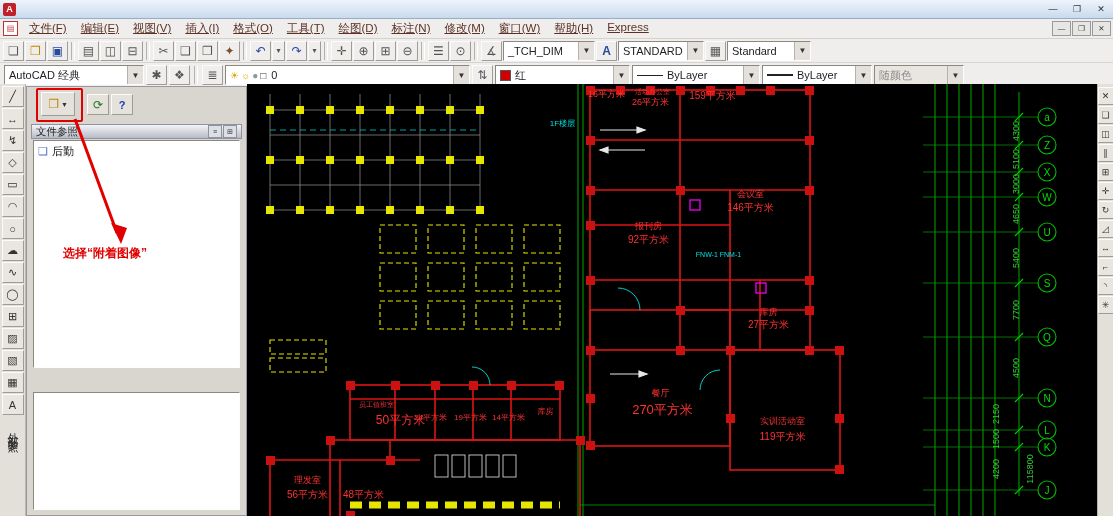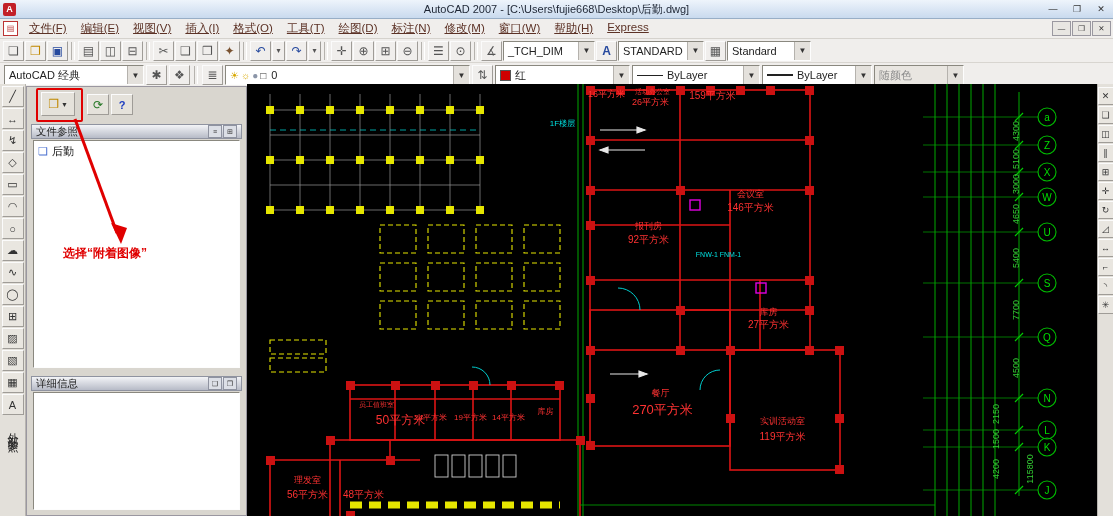--- a/index.html
+++ b/index.html
@@ -98,21 +98,20 @@
                border-left:1px solid #b8b5b0;box-sizing:border-box;display:flex;flex-direction:column;
                align-items:center;padding-top:3px;}
   .rtbtn{width:14px;height:16px;display:flex;align-items:center;justify-content:center;font-size:9px;
          color:#333;margin-bottom:1px;border:1px solid;border-color:#fbfbfb #9f9c97 #9f9c97 #fbfbfb;background:#e9e6e0;}
 </style>
 </head>
 <body>
 
 <div id="titlebar">
   <div id="app-icon">A</div>
-  <div id="title-text">AutoCAD 2007 - [C:\Users\fujie668\Desktop\后勤.dwg]</div>
   <div id="win-controls">
     <div class="winbtn">—</div>
     <div class="winbtn">❐</div>
     <div class="winbtn">✕</div>
   </div>
 </div>
 
 <div id="menubar">
   <div id="child-icon">▤</div>
   <div id="menu-items" style="display:flex;">
@@ -256,27 +255,20 @@
           <span class="hdrbtn">⊞</span>
         </span>
     </div>
     <div class="pal-box" id="box-file">
       <div id="tree-item">
         <span class="ticon">❏</span>
         <span>后勤</span>
       </div>
     </div>
 
-    <div class="pal-hdr" id="hdr-details">
-      <span>详细信息</span>
-      <span class="hdr-btns" id="hdr-details-btns">
-          <span class="hdrbtn">❑</span>
-          <span class="hdrbtn">❐</span>
-        </span>
-    </div>
     <div class="pal-box" id="box-details"></div>
 
     <div id="annotation-text">选择“附着图像”</div>
     <svg id="annotation-arrow">
       <line x1="48" y1="32" x2="90" y2="146" stroke="#e00000" stroke-width="3"></line>
       <polygon points="84,136 100,141 94,157" fill="#e00000"></polygon>
     </svg>
   </div>
 
   <div id="drawing">

